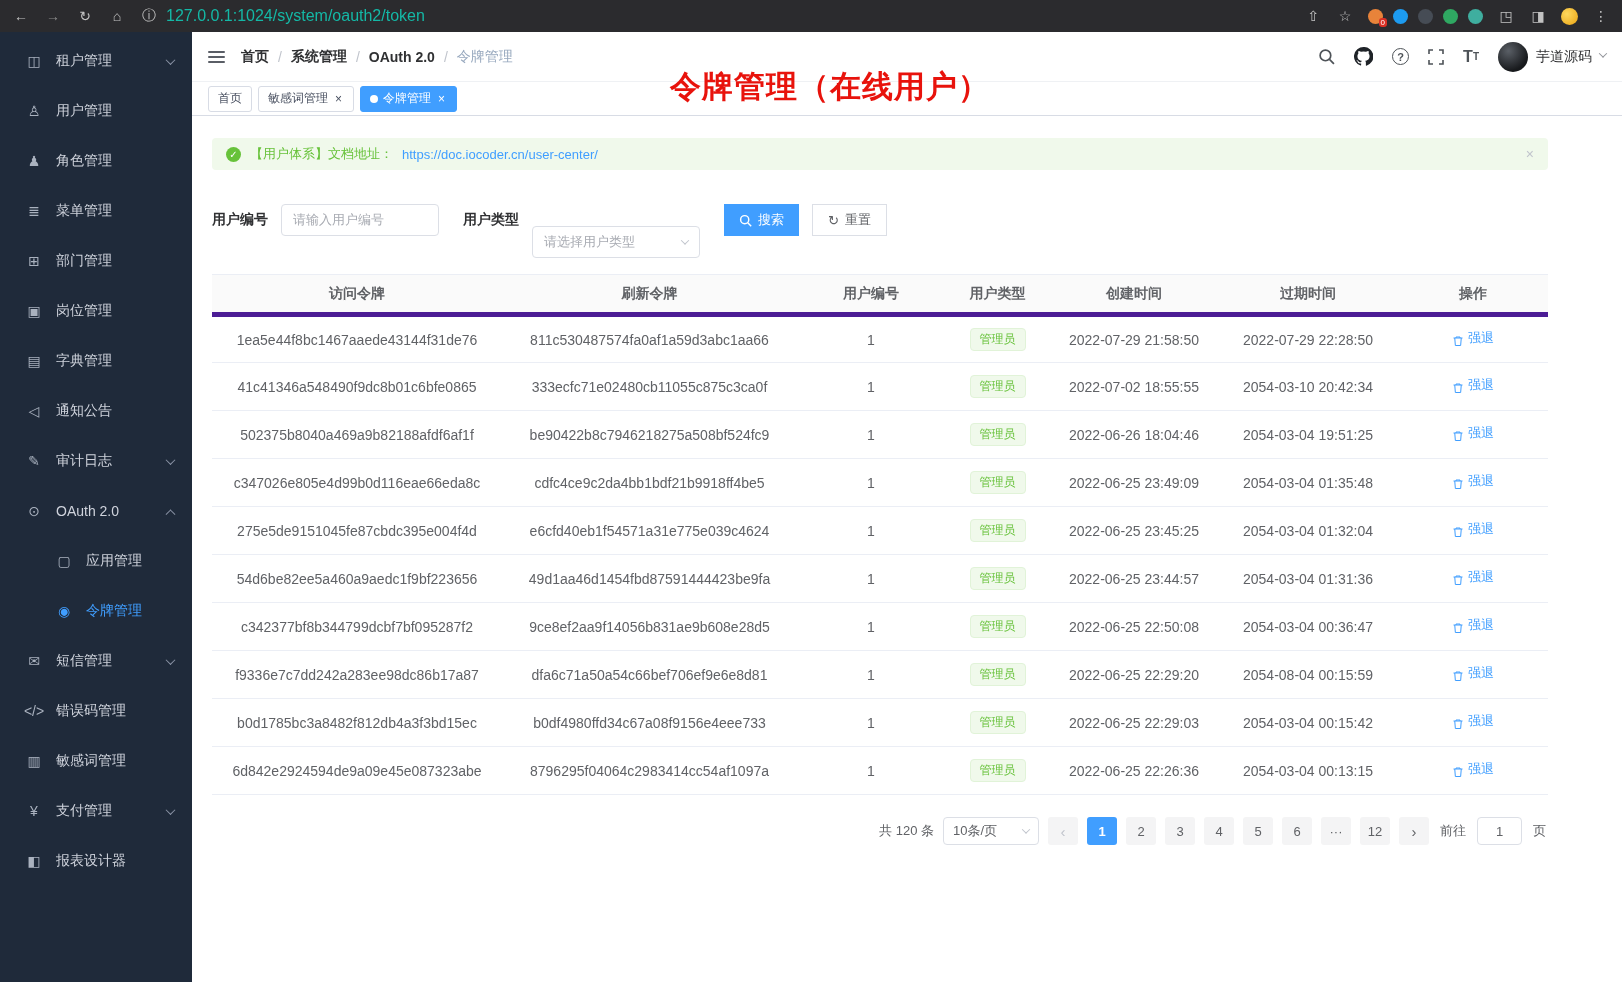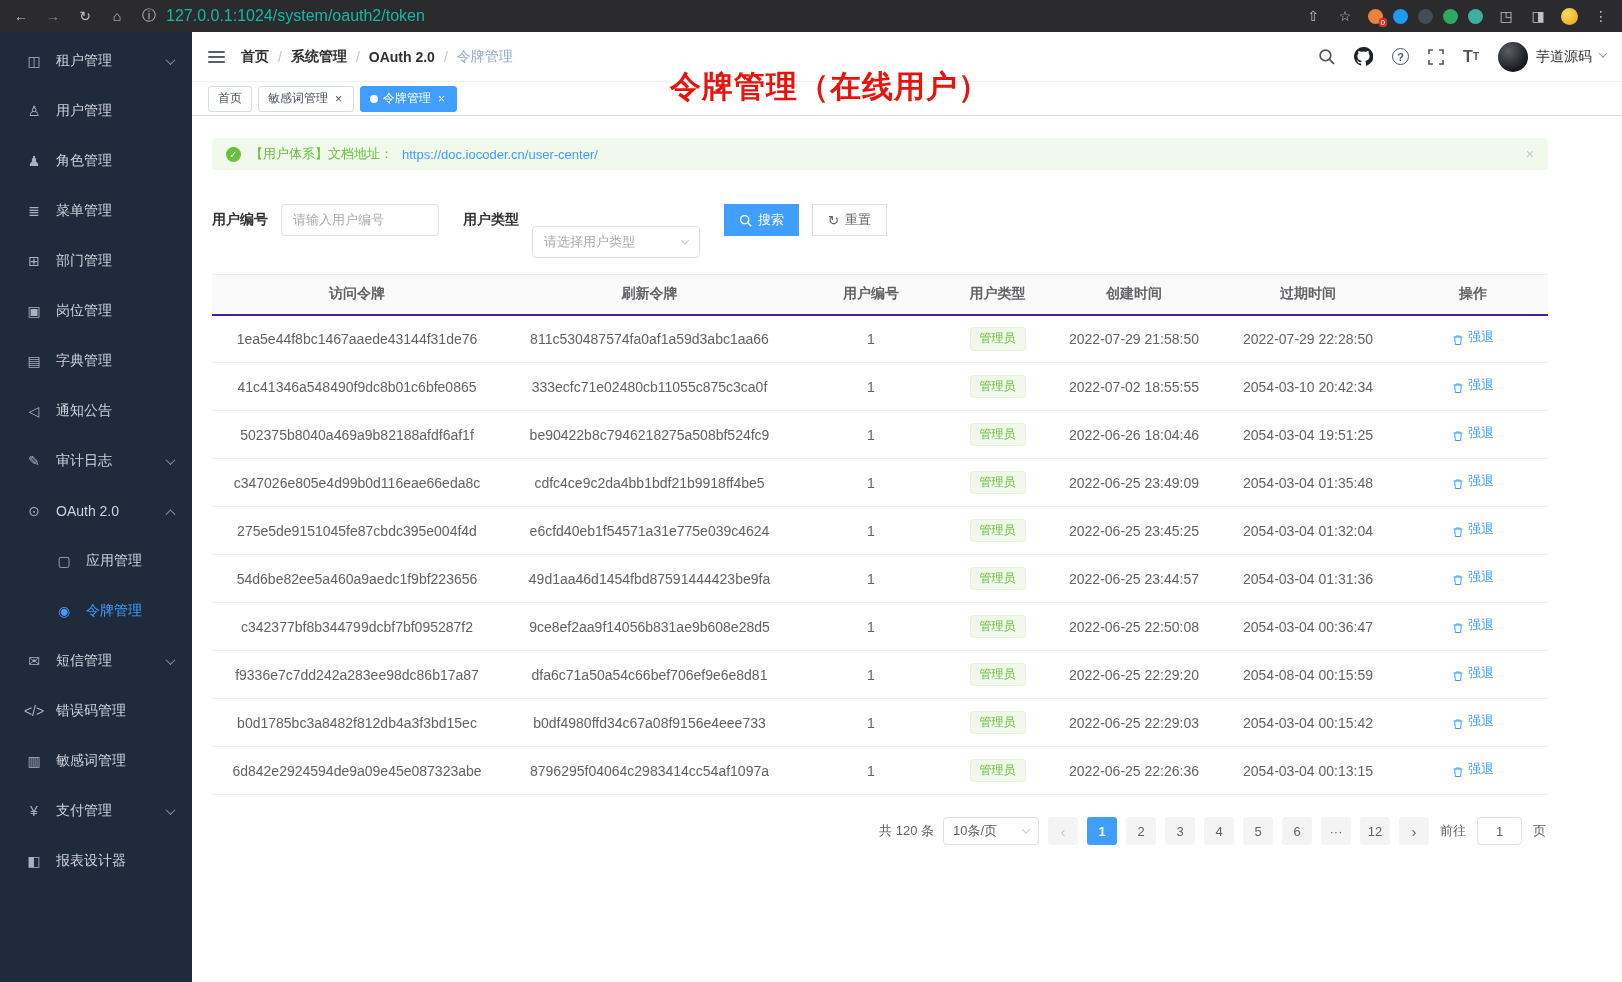--- a/index.html
+++ b/index.html
@@ -82,21 +82,21 @@
   .el-input::placeholder { color:#a8abb2; }
   .el-select { width:168px; height:32px; border:1px solid #dcdfe6; border-radius:4px; padding:0 11px; font-size:13px; color:#a8abb2; display:flex; align-items:center; justify-content:space-between; margin-right:24px; cursor:pointer;margin-top:44px; }
   .el-select .chev, .page-size-select .chev { border-color:#c0c4cc; width:6px; height:6px; }
   .btn { height:32px; border-radius:0; padding:0 15px; font-size:13px; display:inline-flex; align-items:center; gap:6px; cursor:pointer; }
   .btn-primary { background:#409eff; color:#fff; margin-right:13px; }
   .btn-plain { background:#fff; border:1px solid #dcdfe6; color:#606266; }
   .reset-glyph { font-size:13px; }
 
   
   table { width:100%; border-collapse:collapse; table-layout:fixed; font-size:14px; color:#606266; }
-  thead th { height:40px; background:#fafafa; color:#606266; font-weight:700; border-bottom:2px solid #4c1d95; border-top:1px solid #ebeef5; text-align:center; font-size:14px; }
+  thead th { height:40px; background:#fafafa; color:#606266; font-weight:700; border-bottom:5px solid #4c1d95; border-top:1px solid #ebeef5; text-align:center; font-size:14px; }
   tbody td { height:48px; border-bottom:1px solid #ebeef5; text-align:center; white-space:nowrap; overflow:hidden; }
   .tag { display:inline-block; background:#f0f9eb; border:1px solid #e1f3d8; color:#67c23a; font-size:12px; border-radius:4px; padding:3px 9px; line-height:1.3; }
   .action-link { color:#409eff; cursor:pointer; display:inline-flex; align-items:flex-end; gap:4px; font-size:13px; }
 
   
   .pagination { display:flex; align-items:center; justify-content:flex-end; gap:9px; margin-top:22px; font-size:13px; color:#606266; }
   .page-size-select { width:96px; height:28px; border:1px solid #dcdfe6; border-radius:4px; padding:0 9px; display:flex; align-items:center; justify-content:space-between; color:#606266; cursor:pointer; }
   .page-btn { min-width:30px; height:28px; background:#f4f4f5; border-radius:3px; color:#606266; font-size:13px; display:inline-flex; align-items:center; justify-content:center; cursor:pointer; padding:0 4px; }
   .page-btn.active { background:#409eff; color:#fff; font-weight:700; }
   .page-btn.disabled { color:#c0c4cc; }

